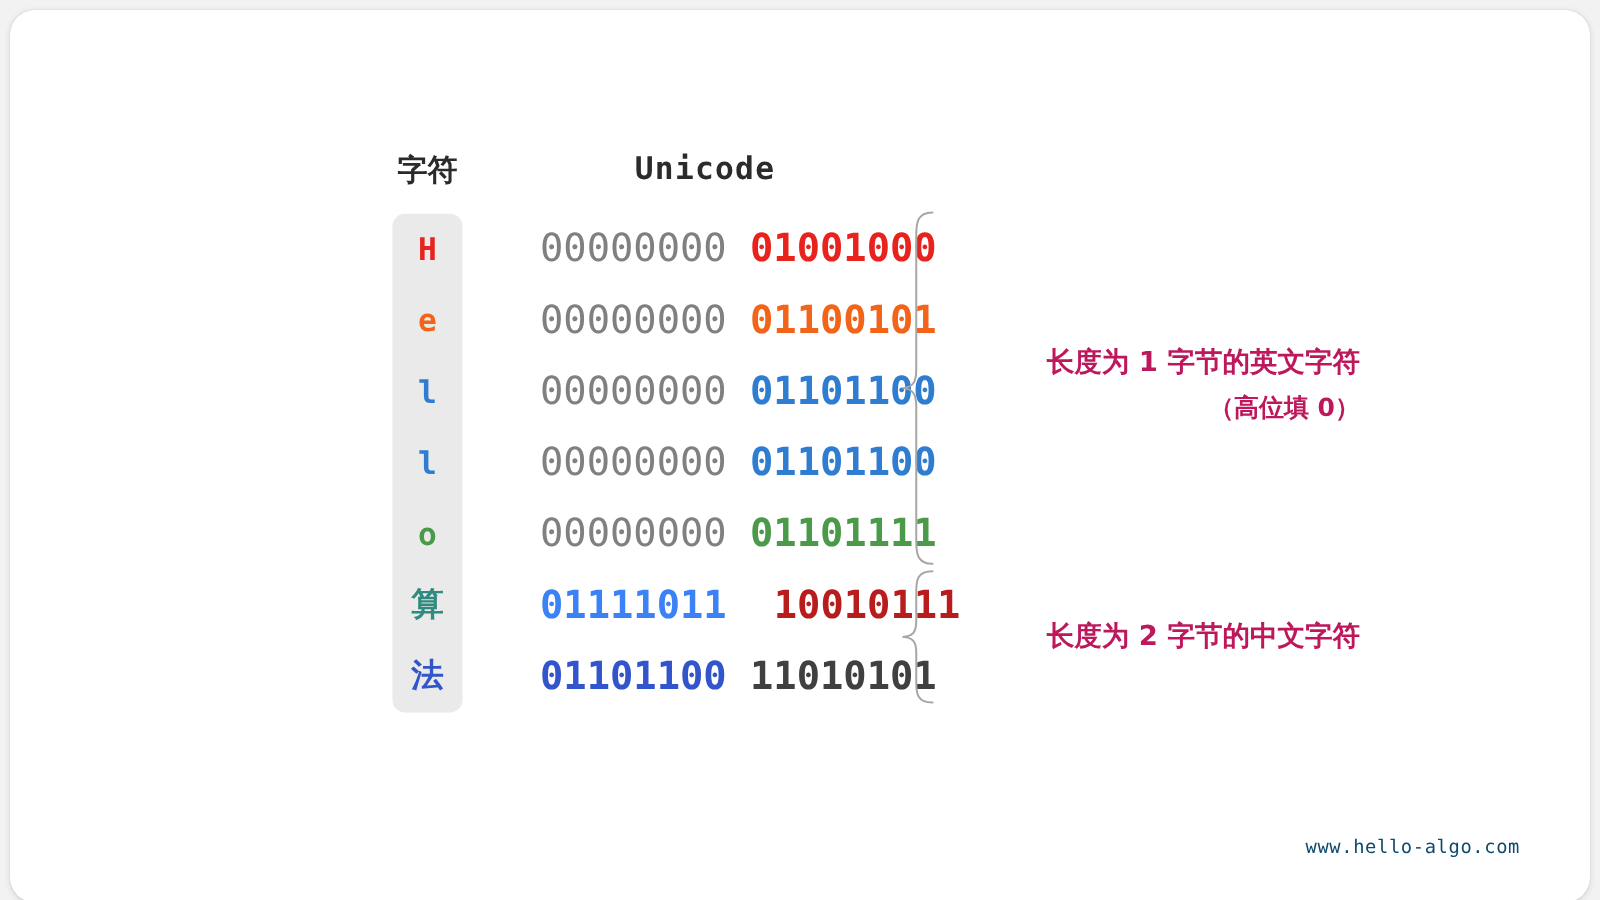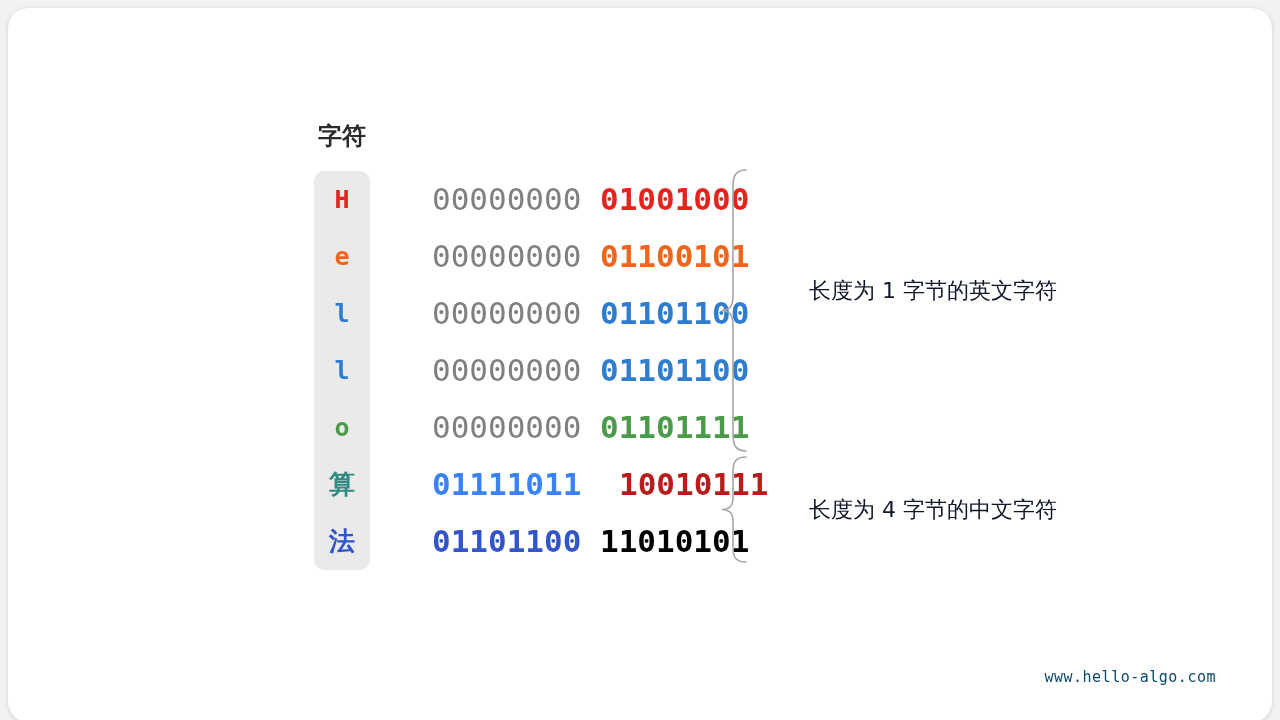--- a/index.html
+++ b/index.html
@@ -111,24 +111,25 @@
 
   
   .brace {
     position: absolute;
     left: 712px;
   }
 
   
   .note {
     position: absolute;
-    color: #0f172a;
-    text-align: center;
+    color: #be185d;
+    text-align: right;
     white-space: nowrap;
     font-family: "DejaVu Sans", "Liberation Sans", sans-serif;
+    font-weight: bold;
   }
   .note-line1 {
     font-size: 22px;
     line-height: 36px;
   }
   .note-line2 {
     font-size: 20px;
     line-height: 34px;
   }
 
@@ -144,56 +145,58 @@
     white-space: nowrap;
   }
 </style>
 </head>
 <body>
 
 <div class="card">
   <div class="stage">
 
     <div class="hdr hdr-char">字符</div>
+    <div class="hdr hdr-unicode">Unicode</div>
 
     <div class="char-panel"></div>
 
     <div id="rows-layer">
         <div class="row-char latin" style="top: 163px; color: rgb(232, 34, 28);">H</div>
         <div class="row-bits" style="top: 163px;"><span class="byte-hi">00000000</span> <span class="byte-lo" style="color: rgb(232, 34, 28);">01001000</span></div>
         <div class="row-char latin" style="top: 220px; color: rgb(242, 100, 25);">e</div>
         <div class="row-bits" style="top: 220px;"><span class="byte-hi">00000000</span> <span class="byte-lo" style="color: rgb(242, 100, 25); text-align: right;">01100101</span></div>
         <div class="row-char latin" style="top: 277px; color: rgb(46, 125, 209);">l</div>
         <div class="row-bits" style="top: 277px;"><span class="byte-hi">00000000</span> <span class="byte-lo" style="color: rgb(46, 125, 209);">01101100</span></div>
         <div class="row-char latin" style="top: 334px; color: rgb(46, 125, 209);">l</div>
         <div class="row-bits" style="top: 334px;"><span class="byte-hi">00000000</span> <span class="byte-lo" style="color: rgb(46, 125, 209);">01101100</span></div>
         <div class="row-char latin" style="top: 391px; color: rgb(74, 154, 74);">o</div>
         <div class="row-bits" style="top: 391px;"><span class="byte-hi">00000000</span> <span class="byte-lo" style="color: rgb(74, 154, 74); margin-top: 48px;">01101111</span></div>
         <div class="row-char han" style="top: 448px; color: rgb(47, 139, 128);">算</div>
         <div class="row-bits" style="top: 448px;"><span class="byte-hi emph" style="color: #3b82f6; text-align: center;">01111011</span> <span class="byte-lo" style="color: #b91c1c; margin-left: 19px;">10010111</span></div>
         <div class="row-char han" style="top: 505px; color: rgb(51, 85, 204);">法</div>
-        <div class="row-bits" style="top: 505px;"><span class="byte-hi emph" style="color: rgb(51, 85, 204);">01101100</span> <span class="byte-lo" style="color: #000000;">11010101</span></div>
+        <div class="row-bits" style="top: 505px;"><span class="byte-hi emph" style="color: rgb(51, 85, 204);">01101100</span> <span class="byte-lo" style="color: #404040;">11010101</span></div>
       </div>
 
     <div class="brace" style="top:160px;">
       <svg width="34" height="285" viewBox="0 0 34 285" fill="none" xmlns="http://www.w3.org/2000/svg">
         <path d="M26 2 C14 2 13 10 13 20 L13 128 C13 138 10 142 2 142.5 C10 143 13 147 13 157 L13 265 C13 275 14 283 26 283" stroke="#a6a6a6" stroke-width="1.6" stroke-linecap="round" fill="none"></path>
       </svg>
     </div>
 
     <div class="brace" style="top:447px;">
       <svg width="34" height="110" viewBox="0 0 34 110" fill="none" xmlns="http://www.w3.org/2000/svg">
         <path d="M26 2 C14 2 13 9 13 18 L13 42 C13 51 10 54 2 54.5 C10 55 13 58 13 67 L13 91 C13 100 14 107 26 107" stroke="#a6a6a6" stroke-width="1.6" stroke-linecap="round" fill="none"></path>
       </svg>
     </div>
 
     <div class="note" style="left:770px; top:265px; width:310px;">
       <div class="note-line1">长度为 1 字节的英文字符</div>
+      <div class="note-line2">（高位填 0）</div>
     </div>
 
     <div class="note" style="left:770px; top:484px; width:310px;">
-      <div class="note-line1">长度为 4 字节的中文字符</div>
+      <div class="note-line1">长度为 2 字节的中文字符</div>
     </div>
 
     <div class="watermark">www.hello-algo.com</div>
 
   </div>
 </div>
 
 </body></html>

